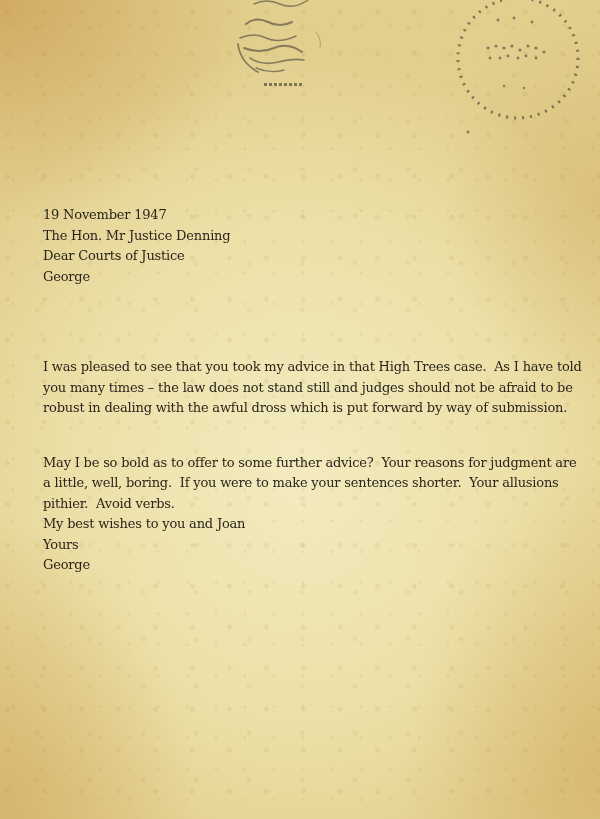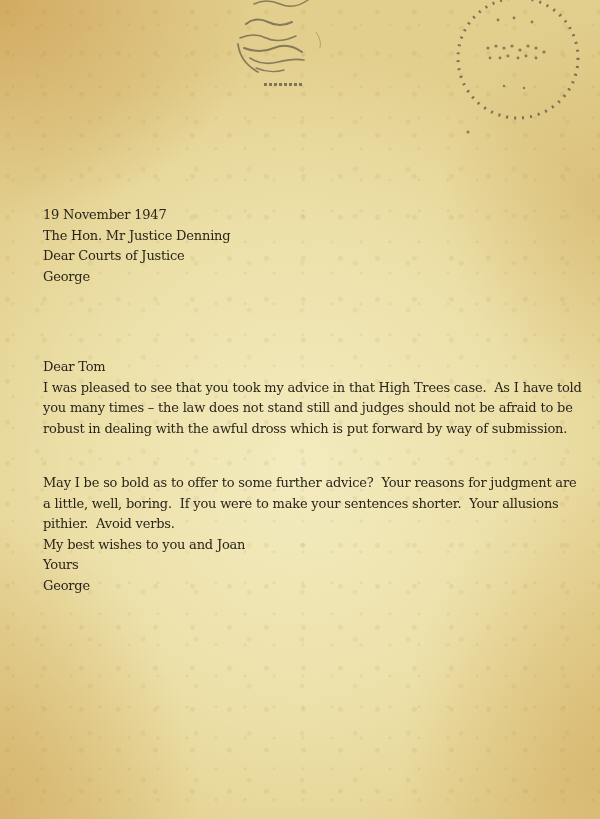--- a/index.html
+++ b/index.html
@@ -129,21 +129,20 @@
 
   <div class="letter">
     <p class="date">19 November 1947</p>
 
     <div class="address">
       <span class="line">The Hon. Mr Justice Denning</span>
       <span class="line">Dear Courts of Justice</span>
       <span class="line">George</span>
     </div>
 
-    <p class="salutation">Dear Tom</p>
 
     <p class="para" style="white-space: pre-wrap;">I was pleased to see that you took my advice in that High Trees case.  As I have told you many times – the law does not stand still and judges should not be afraid to be robust in dealing with the awful dross which is put forward by way of submission.</p>
     <p class="para" style="white-space: pre-wrap; margin-top: 34px;">May I be so bold as to offer to some further advice?  Your reasons for judgment are a little, well, boring.  If you were to make your sentences shorter.  Your allusions pithier.  Avoid verbs.</p>
 
     <p class="wishes">My best wishes to you and Joan</p>
 
     <p>Yours</p>
     <p>George</p>
   </div>
 </div>

